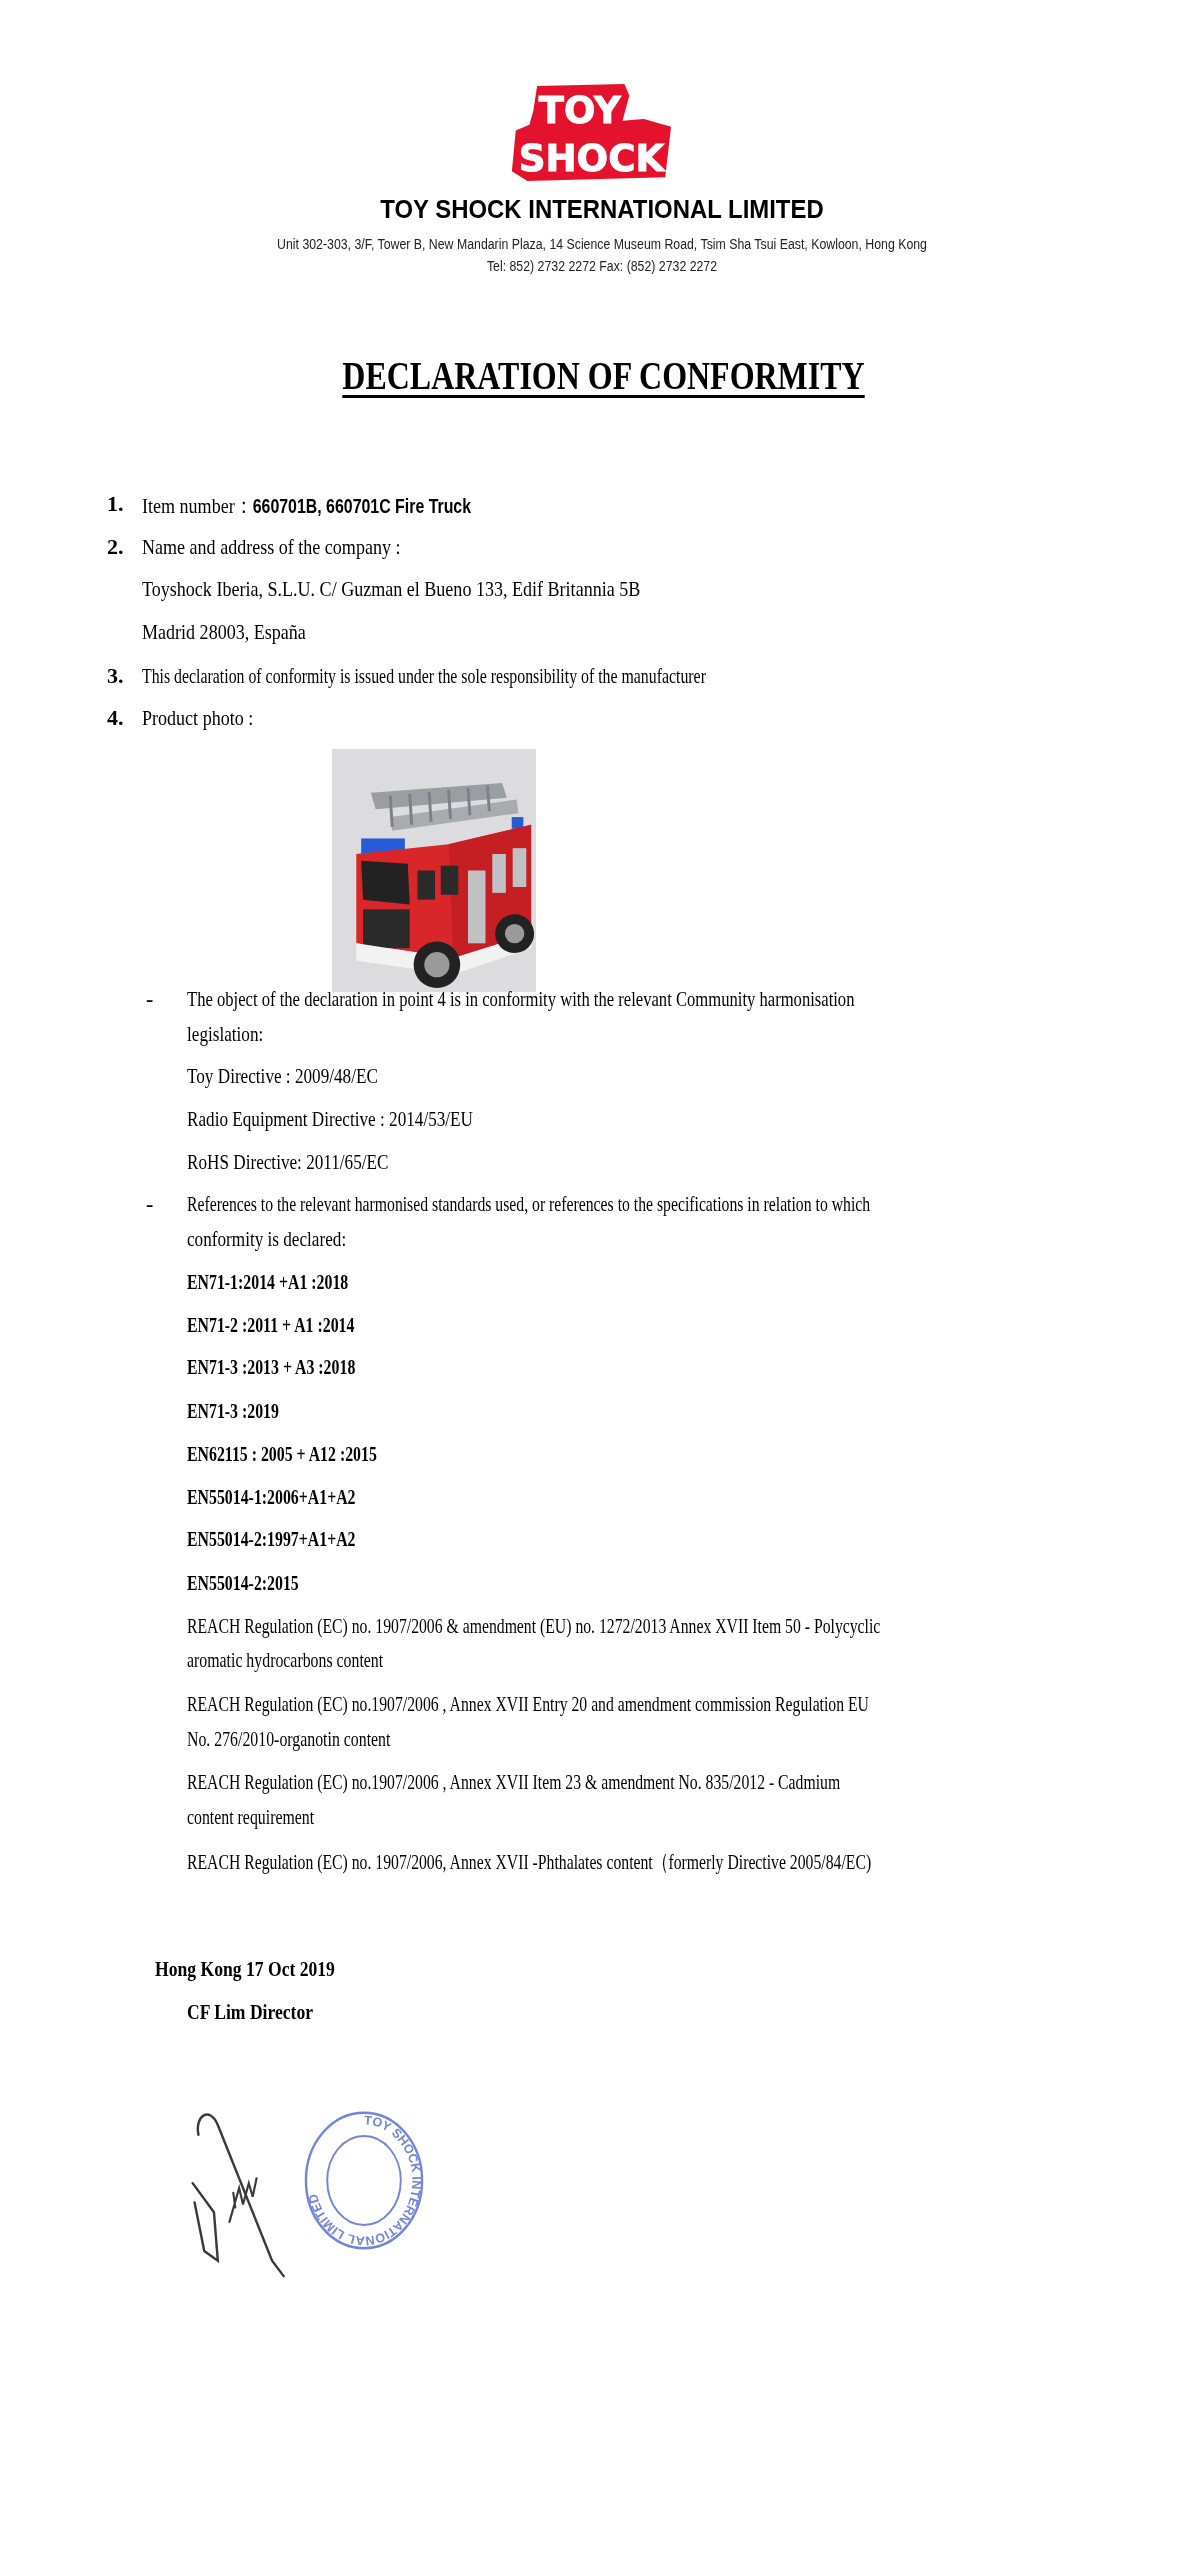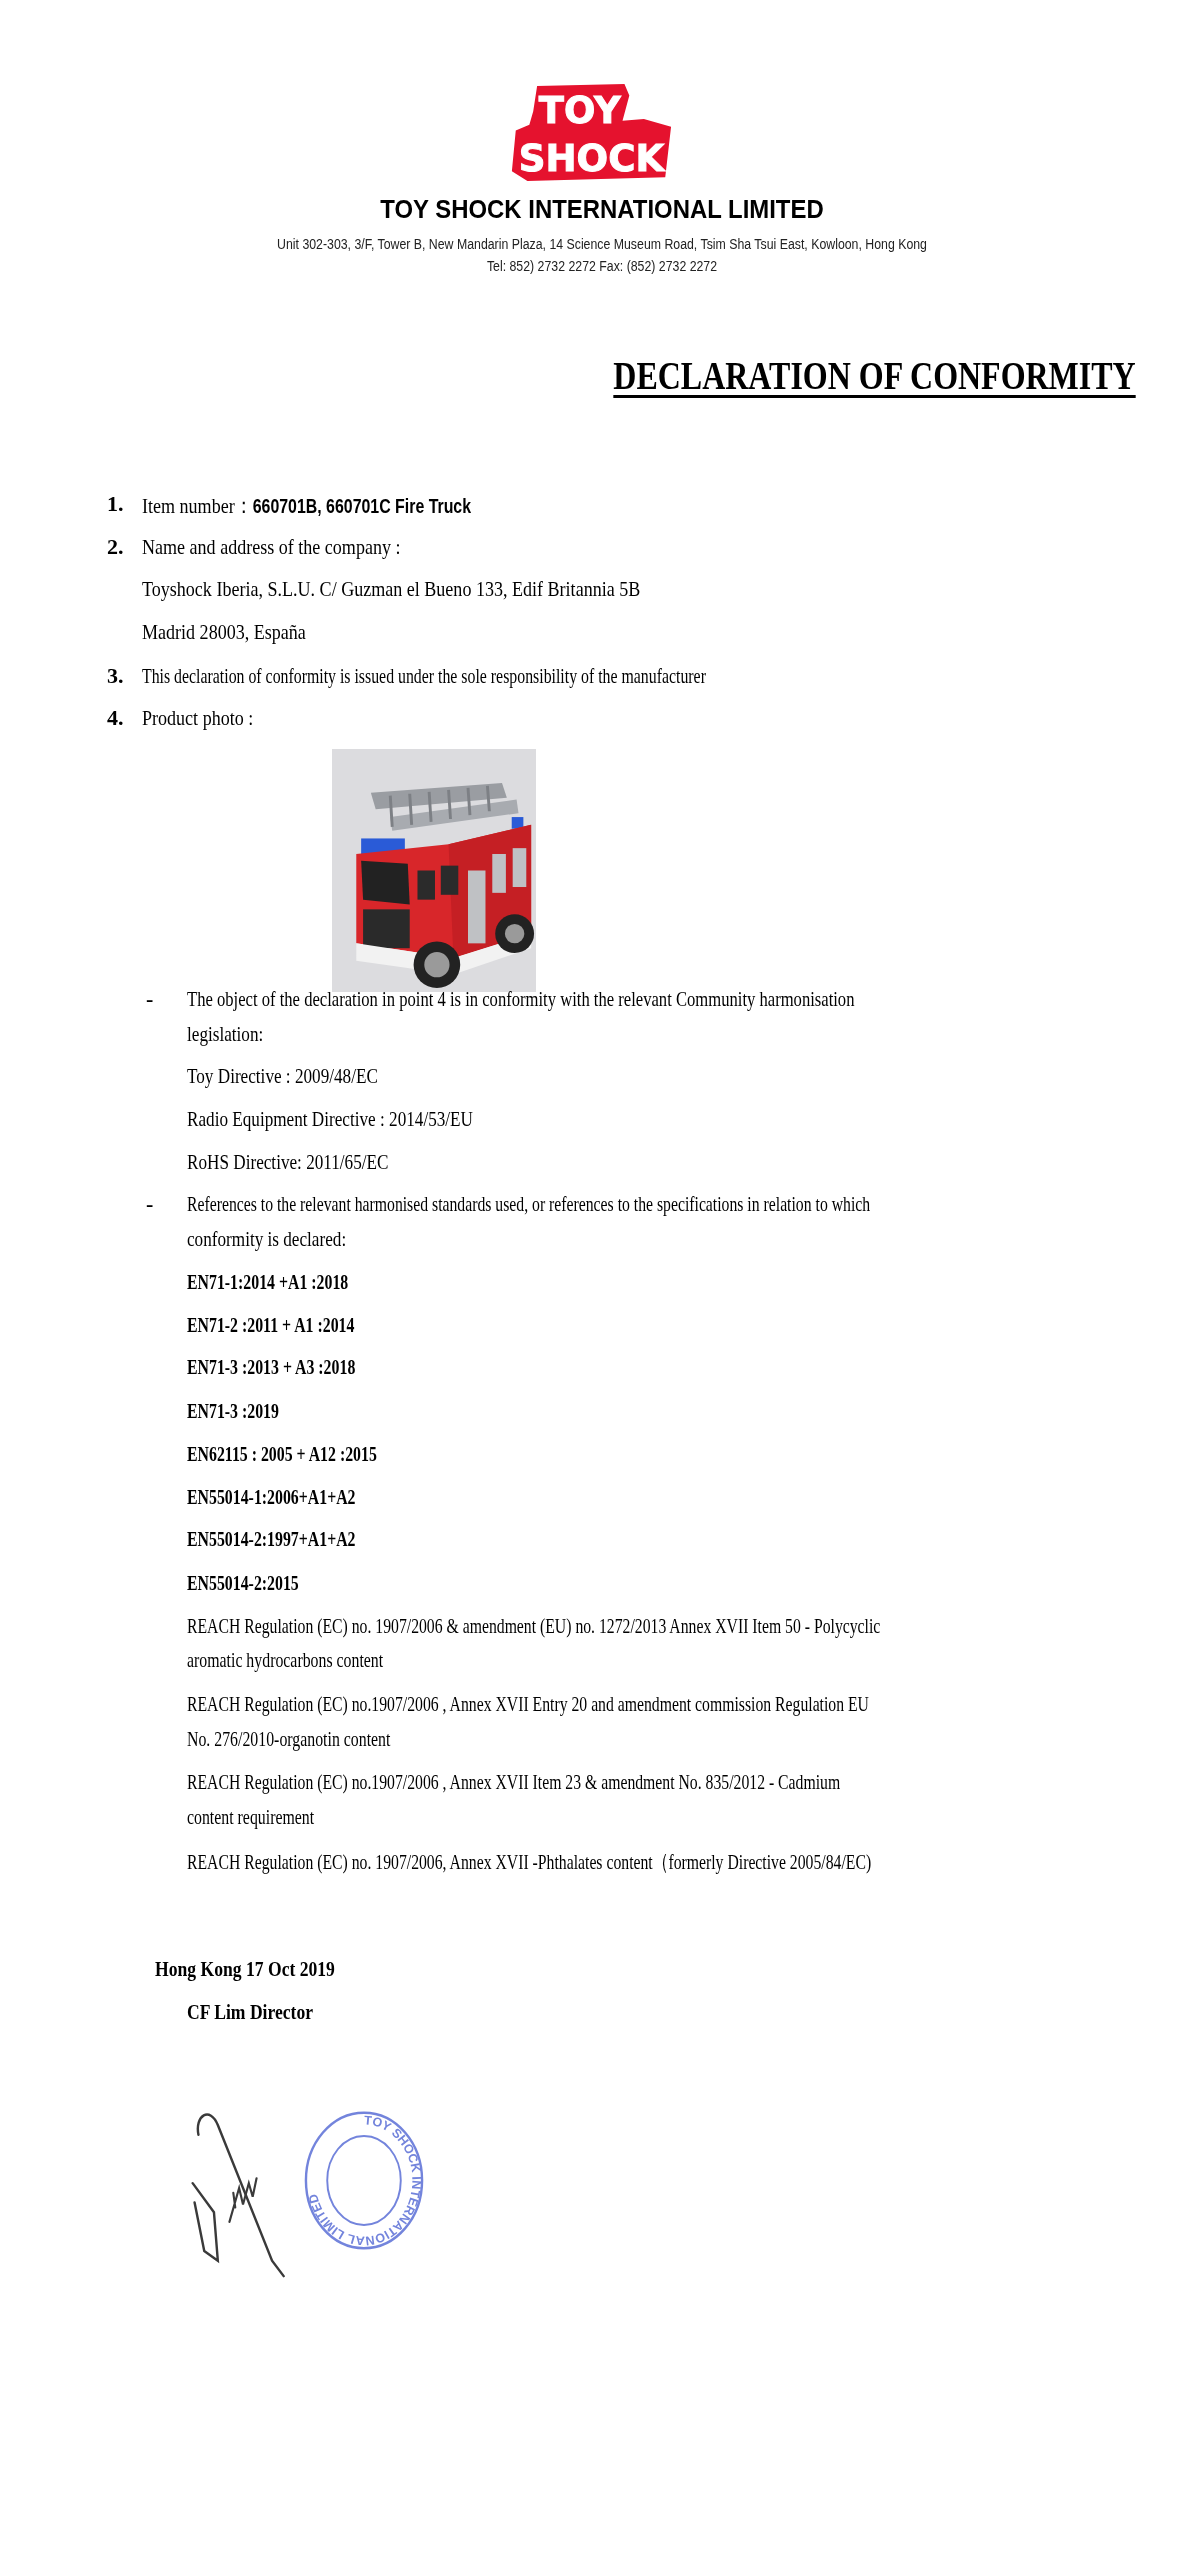--- a/index.html
+++ b/index.html
@@ -8,21 +8,21 @@
   
   #logo { position: absolute; left: 508px; top: 82px; width: 165px; height: 101px; }
   #company-name { position: absolute; left: 0; width: 1204px; top: 194px; text-align: center;
     font-family: "Liberation Sans", sans-serif; font-size: 26px; font-weight: bold; letter-spacing: 0px;
     transform: scaleX(0.92); transform-origin: center; }
   #company-address { position: absolute; left: 0; width: 1204px; top: 236px; text-align: center;
     font-family: "Liberation Sans", sans-serif; font-size: 14px; color: #222; transform: scaleX(0.88); transform-origin: center; }
   #company-phone { position: absolute; left: 0; width: 1204px; top: 258px; text-align: center;
     font-family: "Liberation Sans", sans-serif; font-size: 14px; color: #222; transform: scaleX(0.88); transform-origin: center; }
 
-  #doc-title { position: absolute; left: 0; width: 1193px; top: 353px; text-align: right; }
+  #doc-title { position: absolute; left: 7px; width: 1193px; top: 353px; text-align: center; }
   #doc-title span { font-family: "Liberation Serif", serif; font-weight: bold; font-size: 39px;
     text-decoration: underline; text-decoration-thickness: 2.9px; text-underline-offset: 5.8px;
     display: inline-block; transform: scaleX(0.82); transform-origin: center; }
 
   
   .line { position: absolute; white-space: nowrap; font-family: "Liberation Serif", serif;
     font-size: 22px; transform-origin: left center; }
   .num { position: absolute; font-family: "Liberation Serif", serif; font-size: 22px; font-weight: bold; }
   .boldish { font-weight: bold; }
   .item-val { font-family: "Liberation Sans", sans-serif; font-weight: bold; font-size: 19.4px; }

